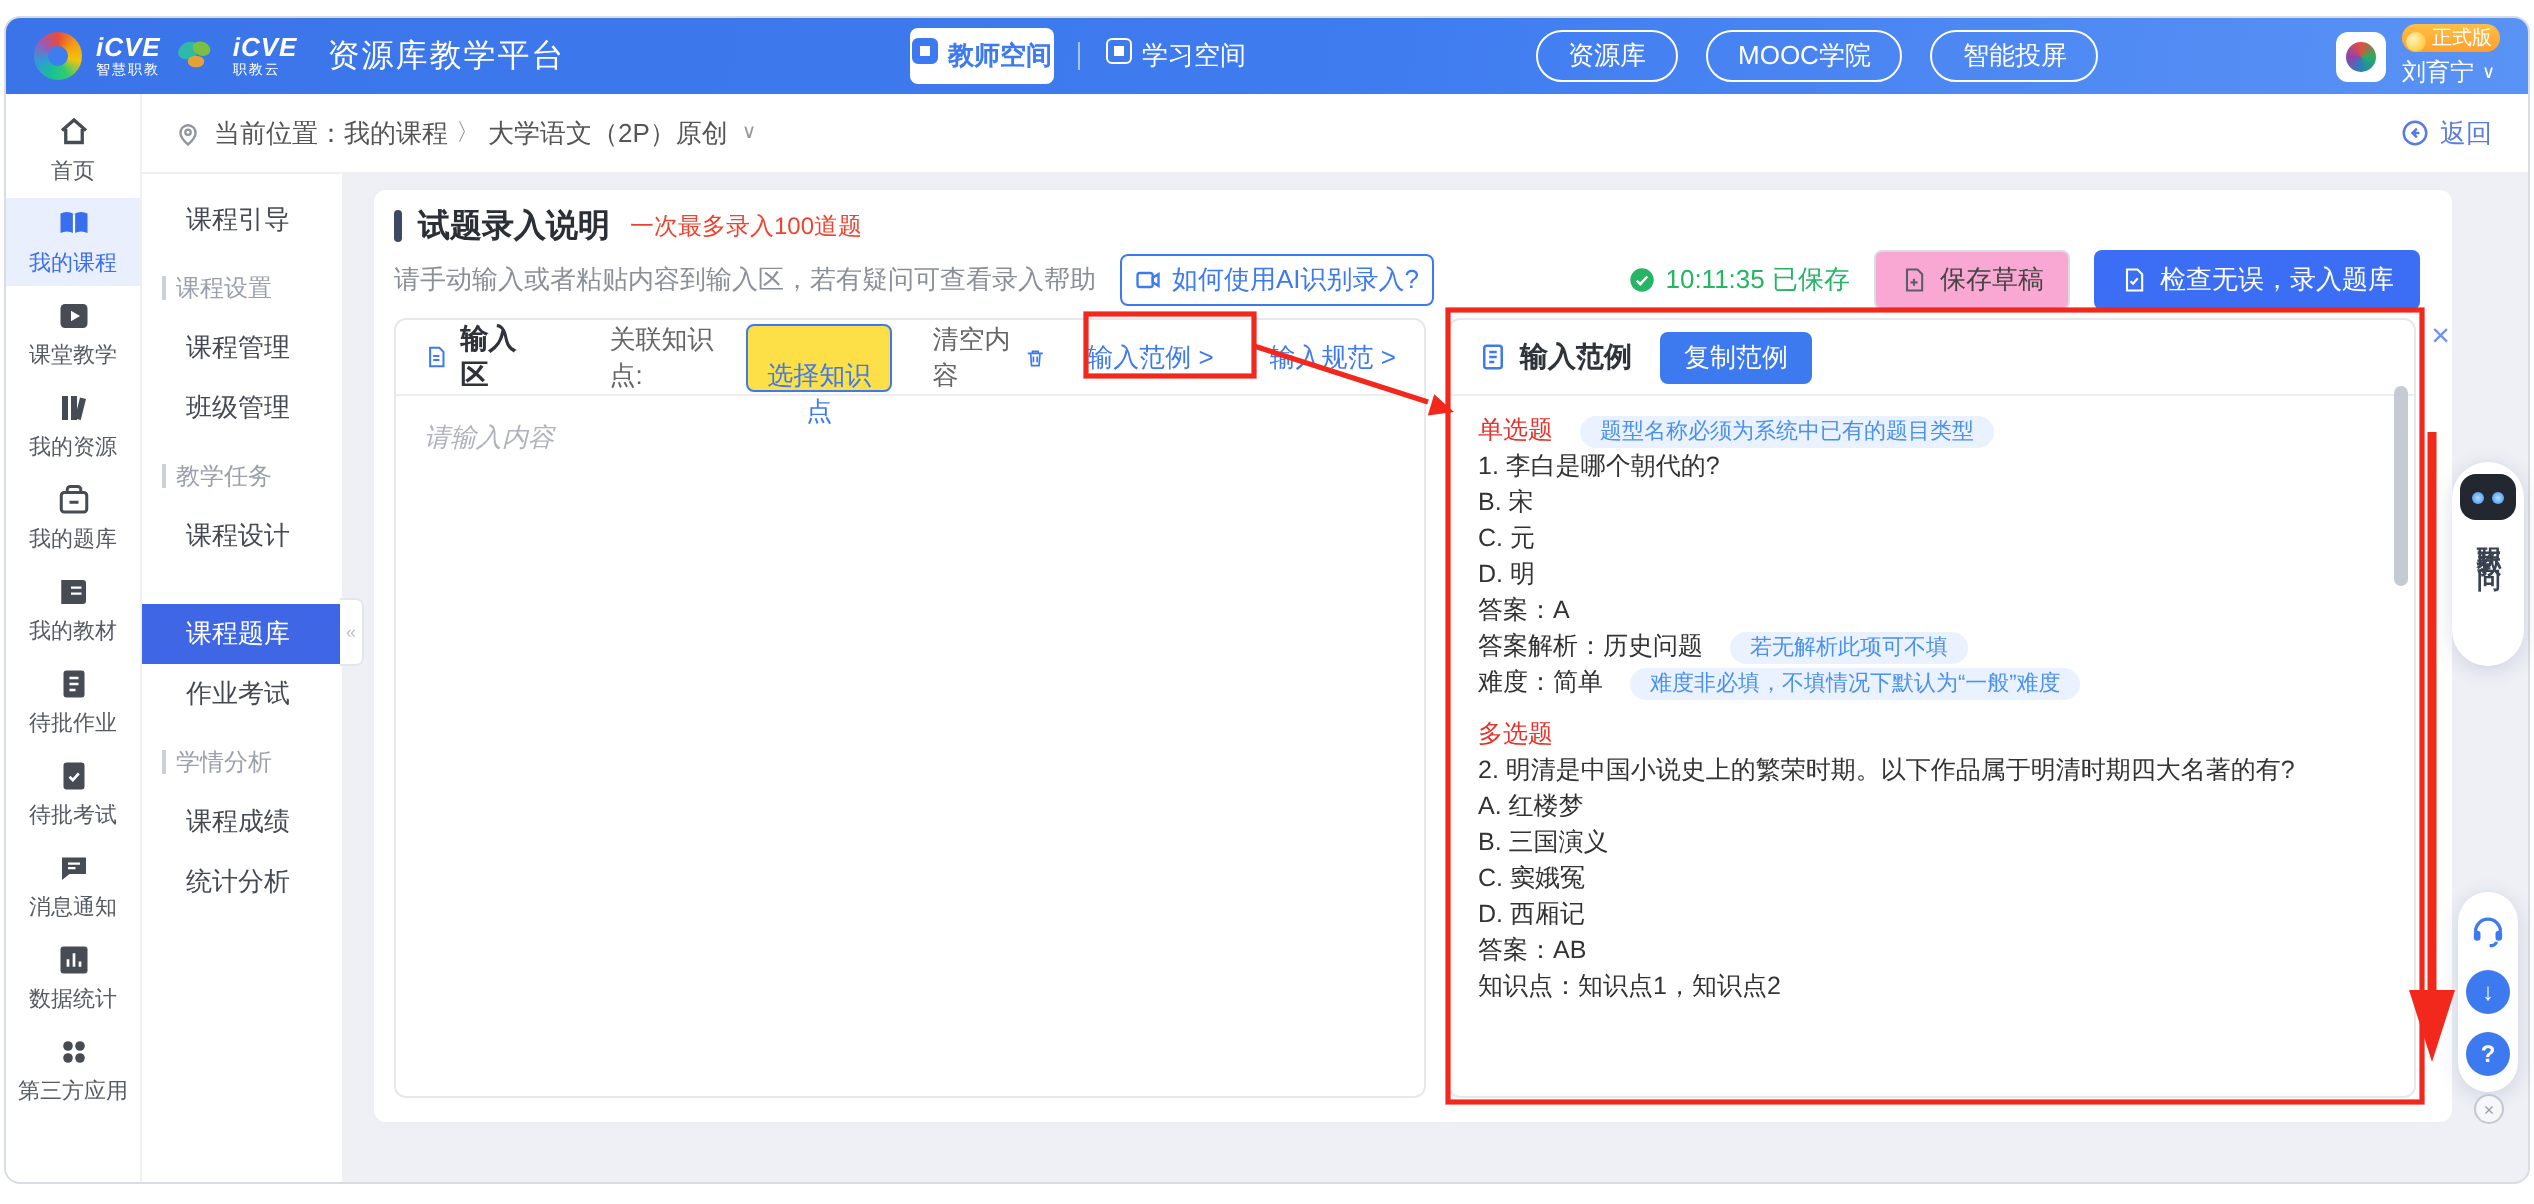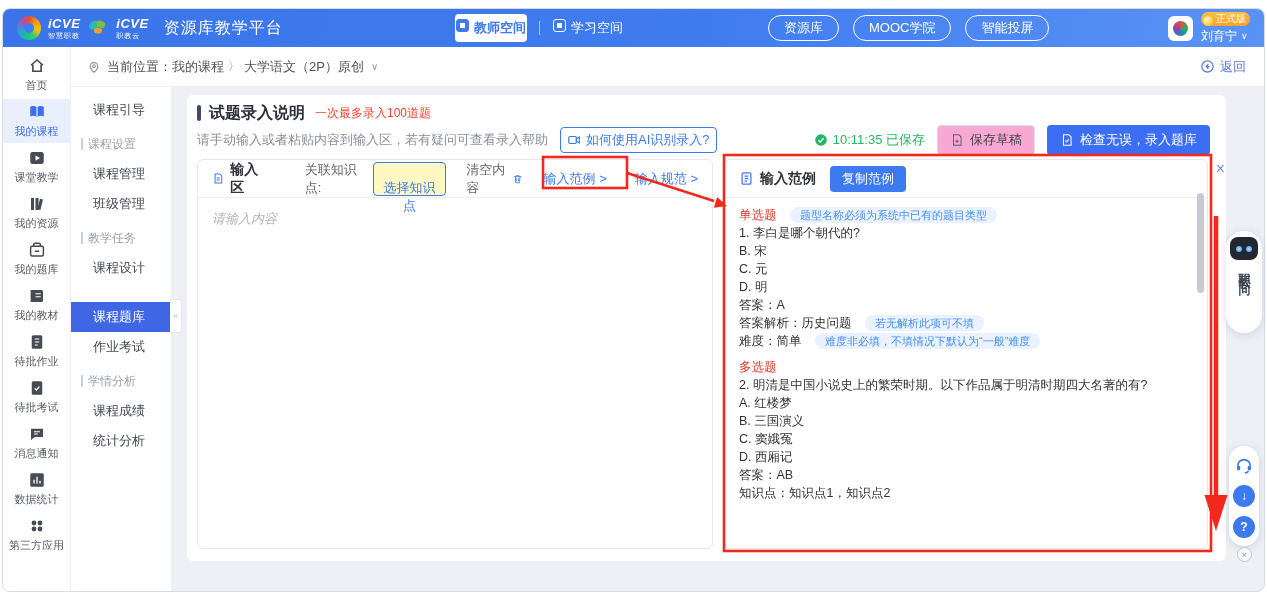--- a/index.html
+++ b/index.html
@@ -112,21 +112,21 @@
   .columns { flex:1; margin-top:6px; display:flex; gap:11px; min-height:0; }
   .input-box { flex:none; width:516px; border:1px solid #e6e8ec; border-radius:6px;
     display:flex; flex-direction:column; }
   .box-header { flex:none; height:38px; display:flex; align-items:center; padding:0 14px;
     border-bottom:1px solid #eceef2; }
   .box-hicon { width:15px; height:15px; }
   .box-hicon svg { width:100%; height:100%; display:block; }
   .box-title { margin-left:6px; font-size:14px; font-weight:700; color:#2f333a; }
   .kn-label { margin-left:40px; font-size:13px; color:#666; }
   .select-kn-btn { margin-left:12px; height:26px; padding:16px 9px; border:1px solid #3d7af0; border-radius:4px;
-    background:#fef9c3; color:#3d7af0; font-size:13px; cursor:pointer; font-family:inherit; }
+    background:#fde047; color:#3d7af0; font-size:13px; cursor:pointer; font-family:inherit; }
   .clear-btn { margin-left:20px; display:flex; align-items:center; gap:4px; color:#666; font-size:13px; cursor:pointer; }
   .clear-btn .ic { width:14px; height:14px; }
   .clear-btn .ic svg { width:100%; height:100%; display:block; }
   .link { color:#3d7af0; font-size:13px; cursor:pointer; white-space:nowrap; }
   .example-link { margin-left:20px; }
   .standard-link { margin-left:28px; }
   .input-textarea { flex:1; border:none; outline:none; resize:none; padding:12px 14px; font-size:13px;
     color:#333; font-family:inherit; background:transparent; }
   .input-textarea::placeholder { color:#b0b4ba; font-style:italic; }
 

